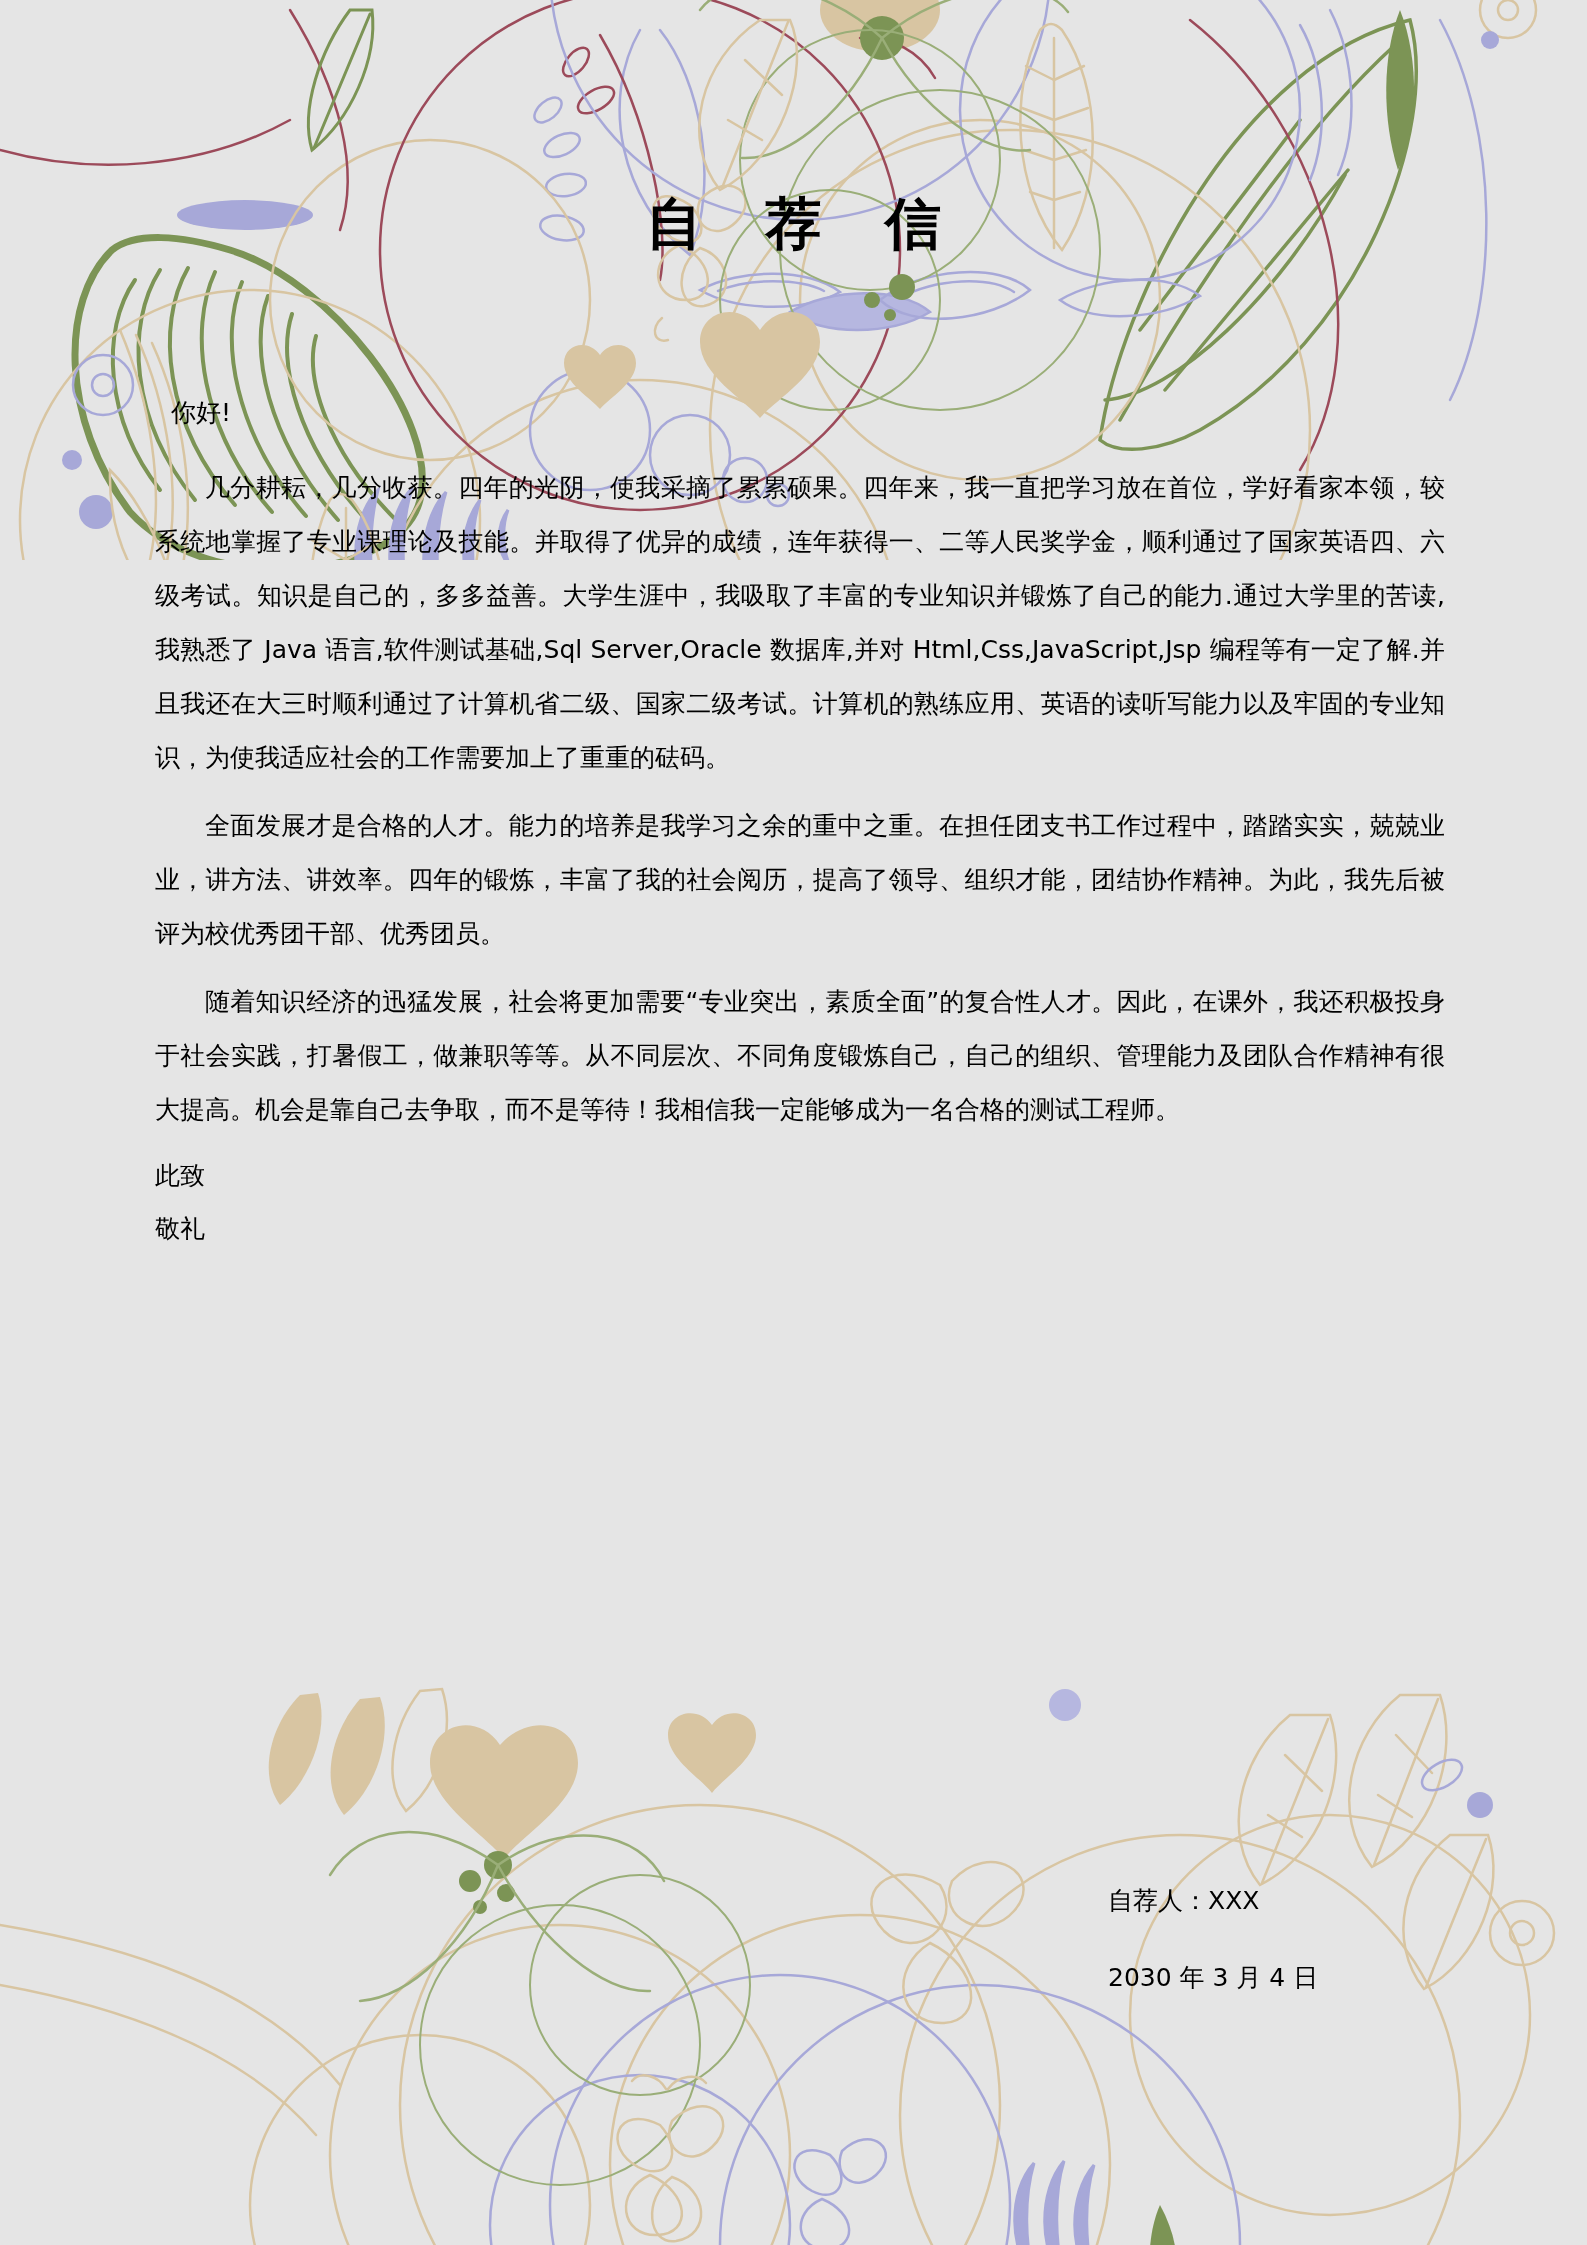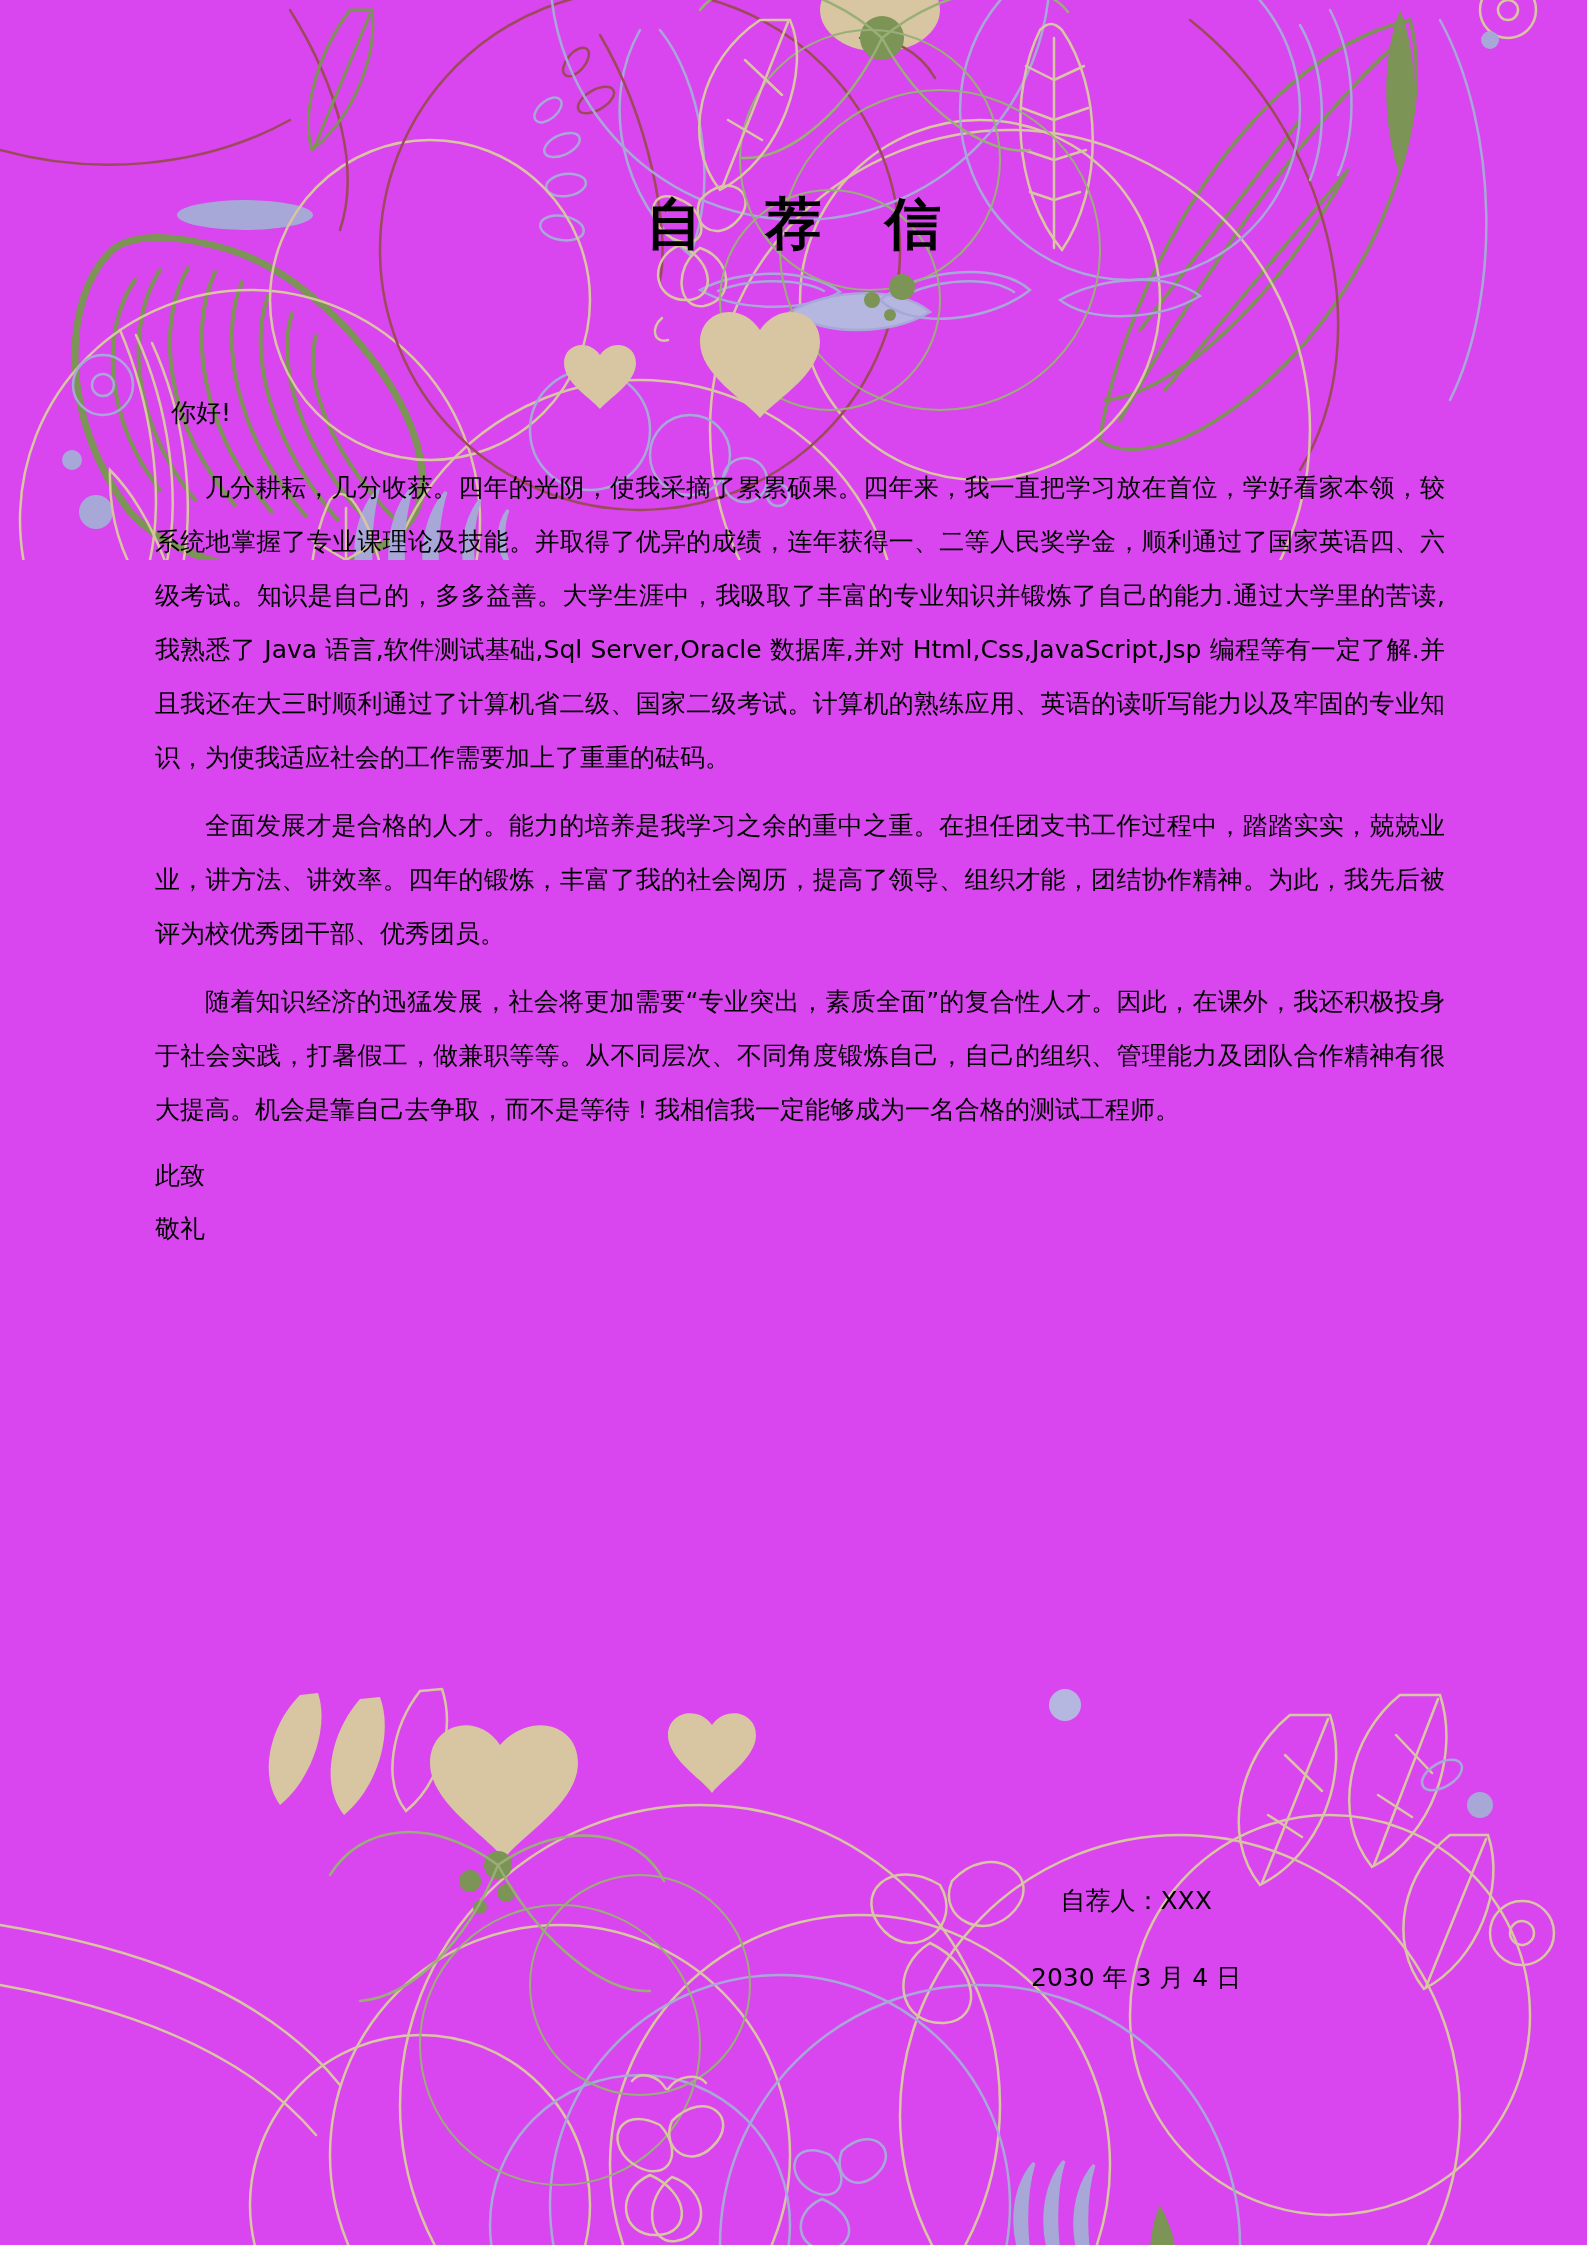--- a/index.html
+++ b/index.html
@@ -7,21 +7,21 @@
     padding: 0;
     background: #ffffff;
   }
   body {
     font-family: "Liberation Sans", "DejaVu Sans", sans-serif;
   }
   #page {
     position: relative;
     width: 1587px;
     height: 2245px;
-    background: #d946ef;
+    background: #e5e5e5;
     overflow: hidden;
   }
   
   .deco {
     position: absolute;
     pointer-events: none;
   }
   #deco-top {
     left: 0; top: 0;
     width: 1587px; height: 560px;
@@ -85,23 +85,23 @@
     color: #000;
     line-height: 1;
     margin: 26px 0 0 0;
     font-family: "DejaVu Sans", "Liberation Sans", sans-serif;
   }
   .closing.second {
     margin-top: 28px;
   }
   .sign-block {
     position: absolute;
-    left: 1031px;
+    left: 1108px;
     top: 1888px;
-    text-align: center;
+    text-align: left;
   }
   .sign-line {
     font-size: 25px;
     color: #000;
     line-height: 1;
     font-family: "DejaVu Sans", "Liberation Sans", sans-serif;
   }
   .sign-line.date {
     margin-top: 52px;
   }

